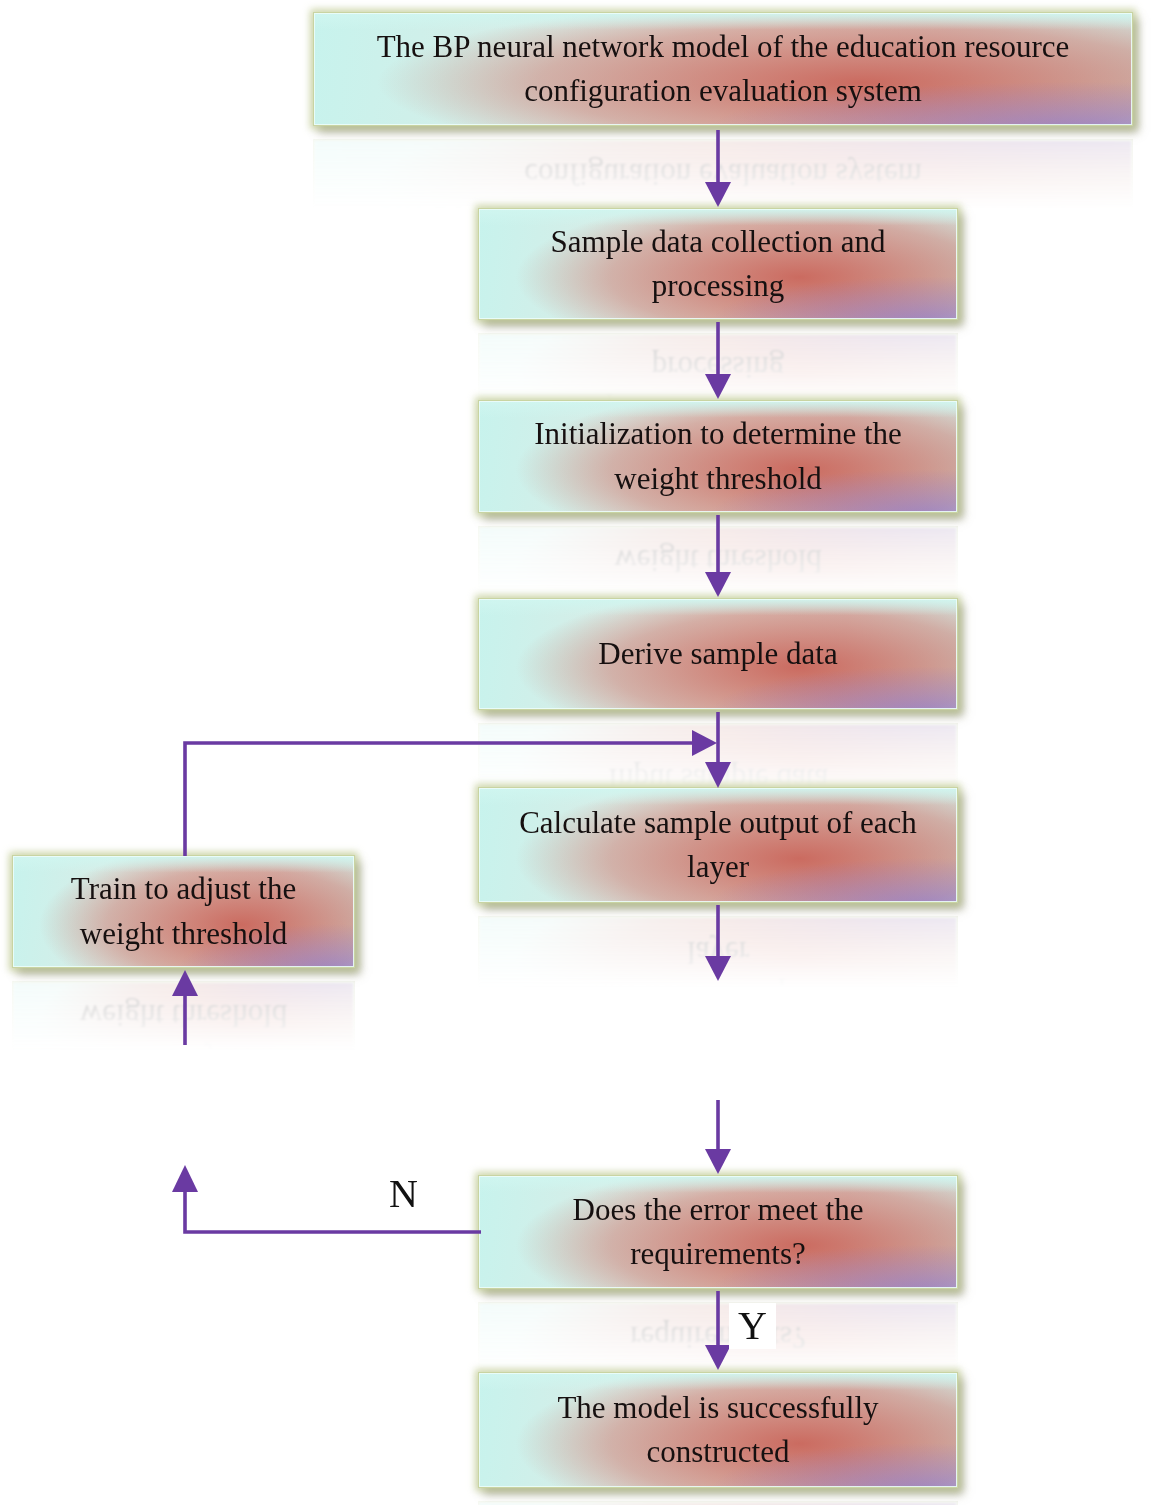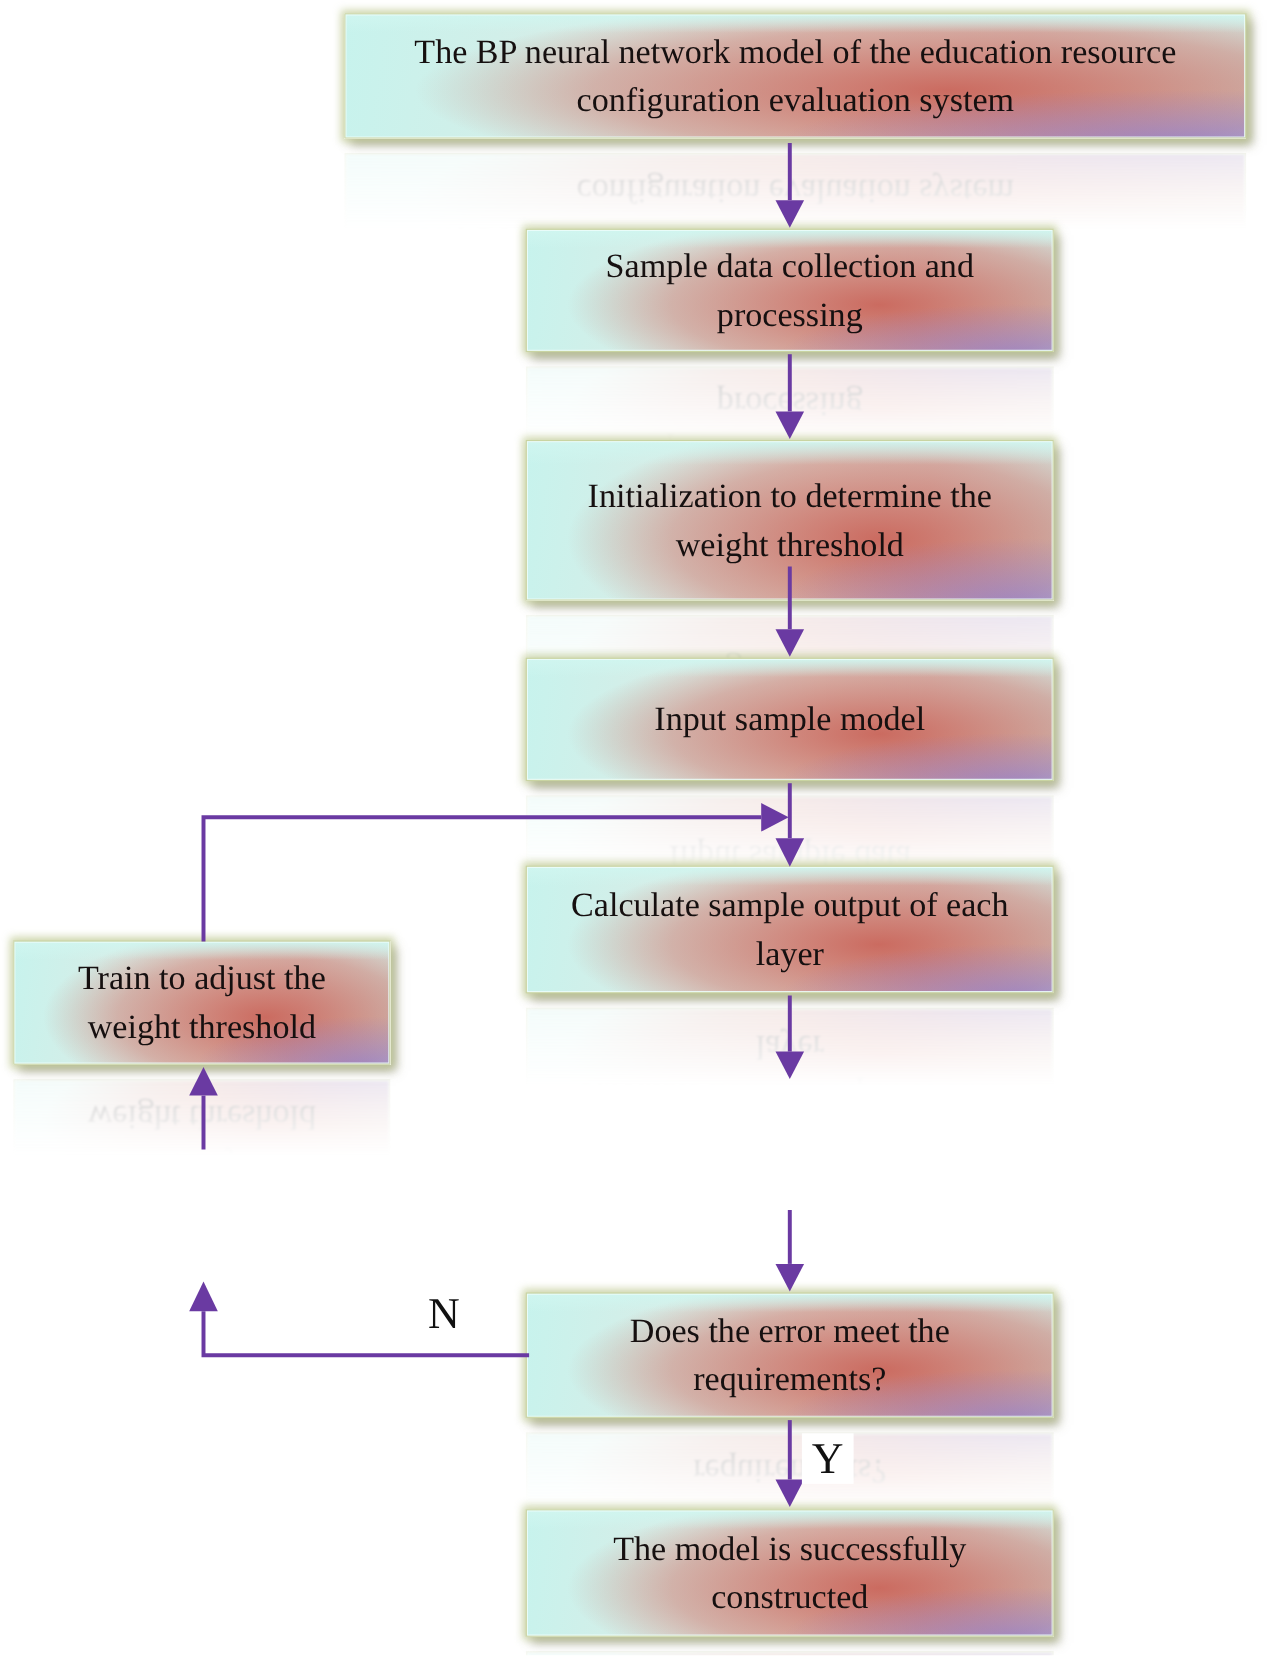--- a/index.html
+++ b/index.html
@@ -69,34 +69,34 @@
     <div class="box">
       <span>Sample data collection and processing</span>
     </div>
   <div class="reflection">
         <div class="box">
       <span>Sample data collection and processing</span>
     </div>
       </div>
     </div>
 
-  <div class="box-wrap" style="left:478px;top:400px;width:480px;height:146px;">
+  <div class="box-wrap" style="left:478px;top:400px;width:480px;height:113px;">
     <div class="box">
       <span>Initialization to determine the weight threshold</span>
     </div>
   <div class="reflection">
         <div class="box">
       <span>Initialization to determine the weight threshold</span>
     </div>
       </div>
     </div>
 
   <div class="box-wrap" style="left:478px;top:598px;width:480px;height:112px;">
     <div class="box">
-      <span>Input sample model</span>
+      <span>Derive sample data</span>
     </div>
   <div class="reflection">
         <div class="box">
       <span>Input sample data</span>
     </div>
       </div>
     </div>
 
   <div class="box-wrap" style="left:478px;top:787px;width:480px;height:116px;">
     <div class="box">

